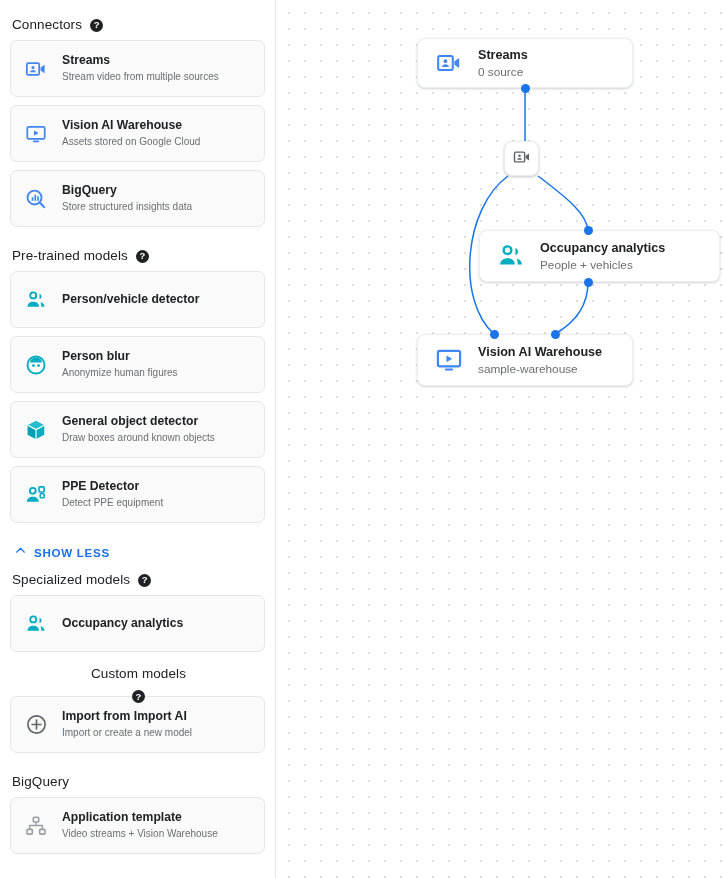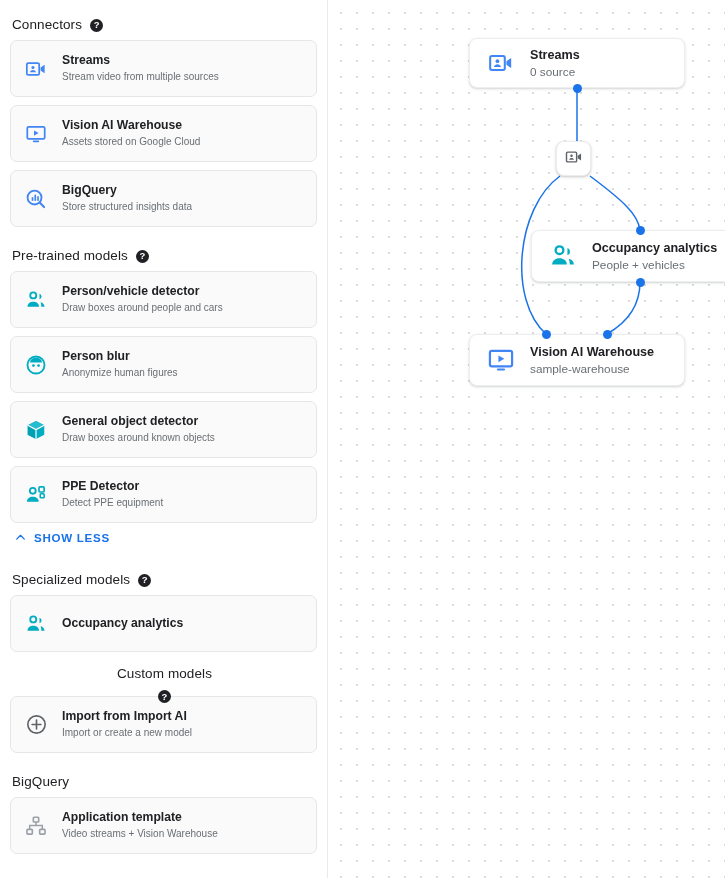--- a/index.html
+++ b/index.html
@@ -7,21 +7,21 @@
     margin: 0; padding: 0;
     width: 725px; height: 878px;
     font-family: "Liberation Sans", sans-serif;
     background: #ffffff;
     overflow: hidden;
   }
   #app { position: relative; width: 725px; height: 878px; display: flex; }
 
   
   #sidebar {
-    width: 328px;
+    width: 276px;
     height: 878px;
     background: #ffffff;
     border-right: 1px solid #e8eaed;
     padding: 0 10px;
     overflow: hidden;
     position: relative;
   }
   .section-header {
     display: flex;
     align-items: center;
@@ -77,21 +77,21 @@
     white-space: nowrap;
   }
   .card-sub {
     font-size: 10px;
     color: #6a6f74;
     line-height: 15px;
     white-space: nowrap;
   }
   .show-less {
     display: flex;
-    align-items: flex-start;
+    align-items: flex-end;
     gap: 7px;
     color: #1a73e8;
     font-size: 11.6px;
     font-weight: bold;
     letter-spacing: 0.7px;
     height: 28px;
     margin: 4px 0 6px 4px;
     cursor: pointer;
     user-select: none;
   }
@@ -215,21 +215,20 @@
       <span class="card-icon">
         <svg width="22" height="22" viewBox="0 0 24 24">
             <circle cx="9" cy="7" r="3.3" fill="none" stroke="#00acc1" stroke-width="2"></circle>
             <path d="M2.7 19.3c0-3.3 2.8-5.4 6.3-5.4s6.3 2.1 6.3 5.4z" fill="#00acc1"></path>
             <path d="M15.8 5.2a3.2 3.2 0 0 1 0 6.1z" fill="#00acc1"></path>
             <path d="M17 14.4c2.6 0.6 4.3 2.5 4.3 4.9h-3.5c0-1.9-0.3-3.5-0.8-4.9z" fill="#00acc1"></path>
           </svg>
       </span>
       <span class="card-text">
         <span class="card-title">Person/vehicle detector</span>
-        <span class="card-sub">Draw boxes around people and cars</span>
       </span>
     </div>
 
     <div class="card">
       <span class="card-icon">
         <svg width="22" height="22" viewBox="0 0 24 24">
             <circle cx="12" cy="12" r="9.3" fill="none" stroke="#00acc1" stroke-width="2"></circle>
             <path d="M5.5 9.3c0-3.1 2.9-5.2 6.5-5.2s6.5 2.1 6.5 5.2z" fill="#00acc1"></path>
             <circle cx="9.2" cy="12.6" r="1.5" fill="#00acc1"></circle>
             <circle cx="14.8" cy="12.6" r="1.5" fill="#00acc1"></circle>

